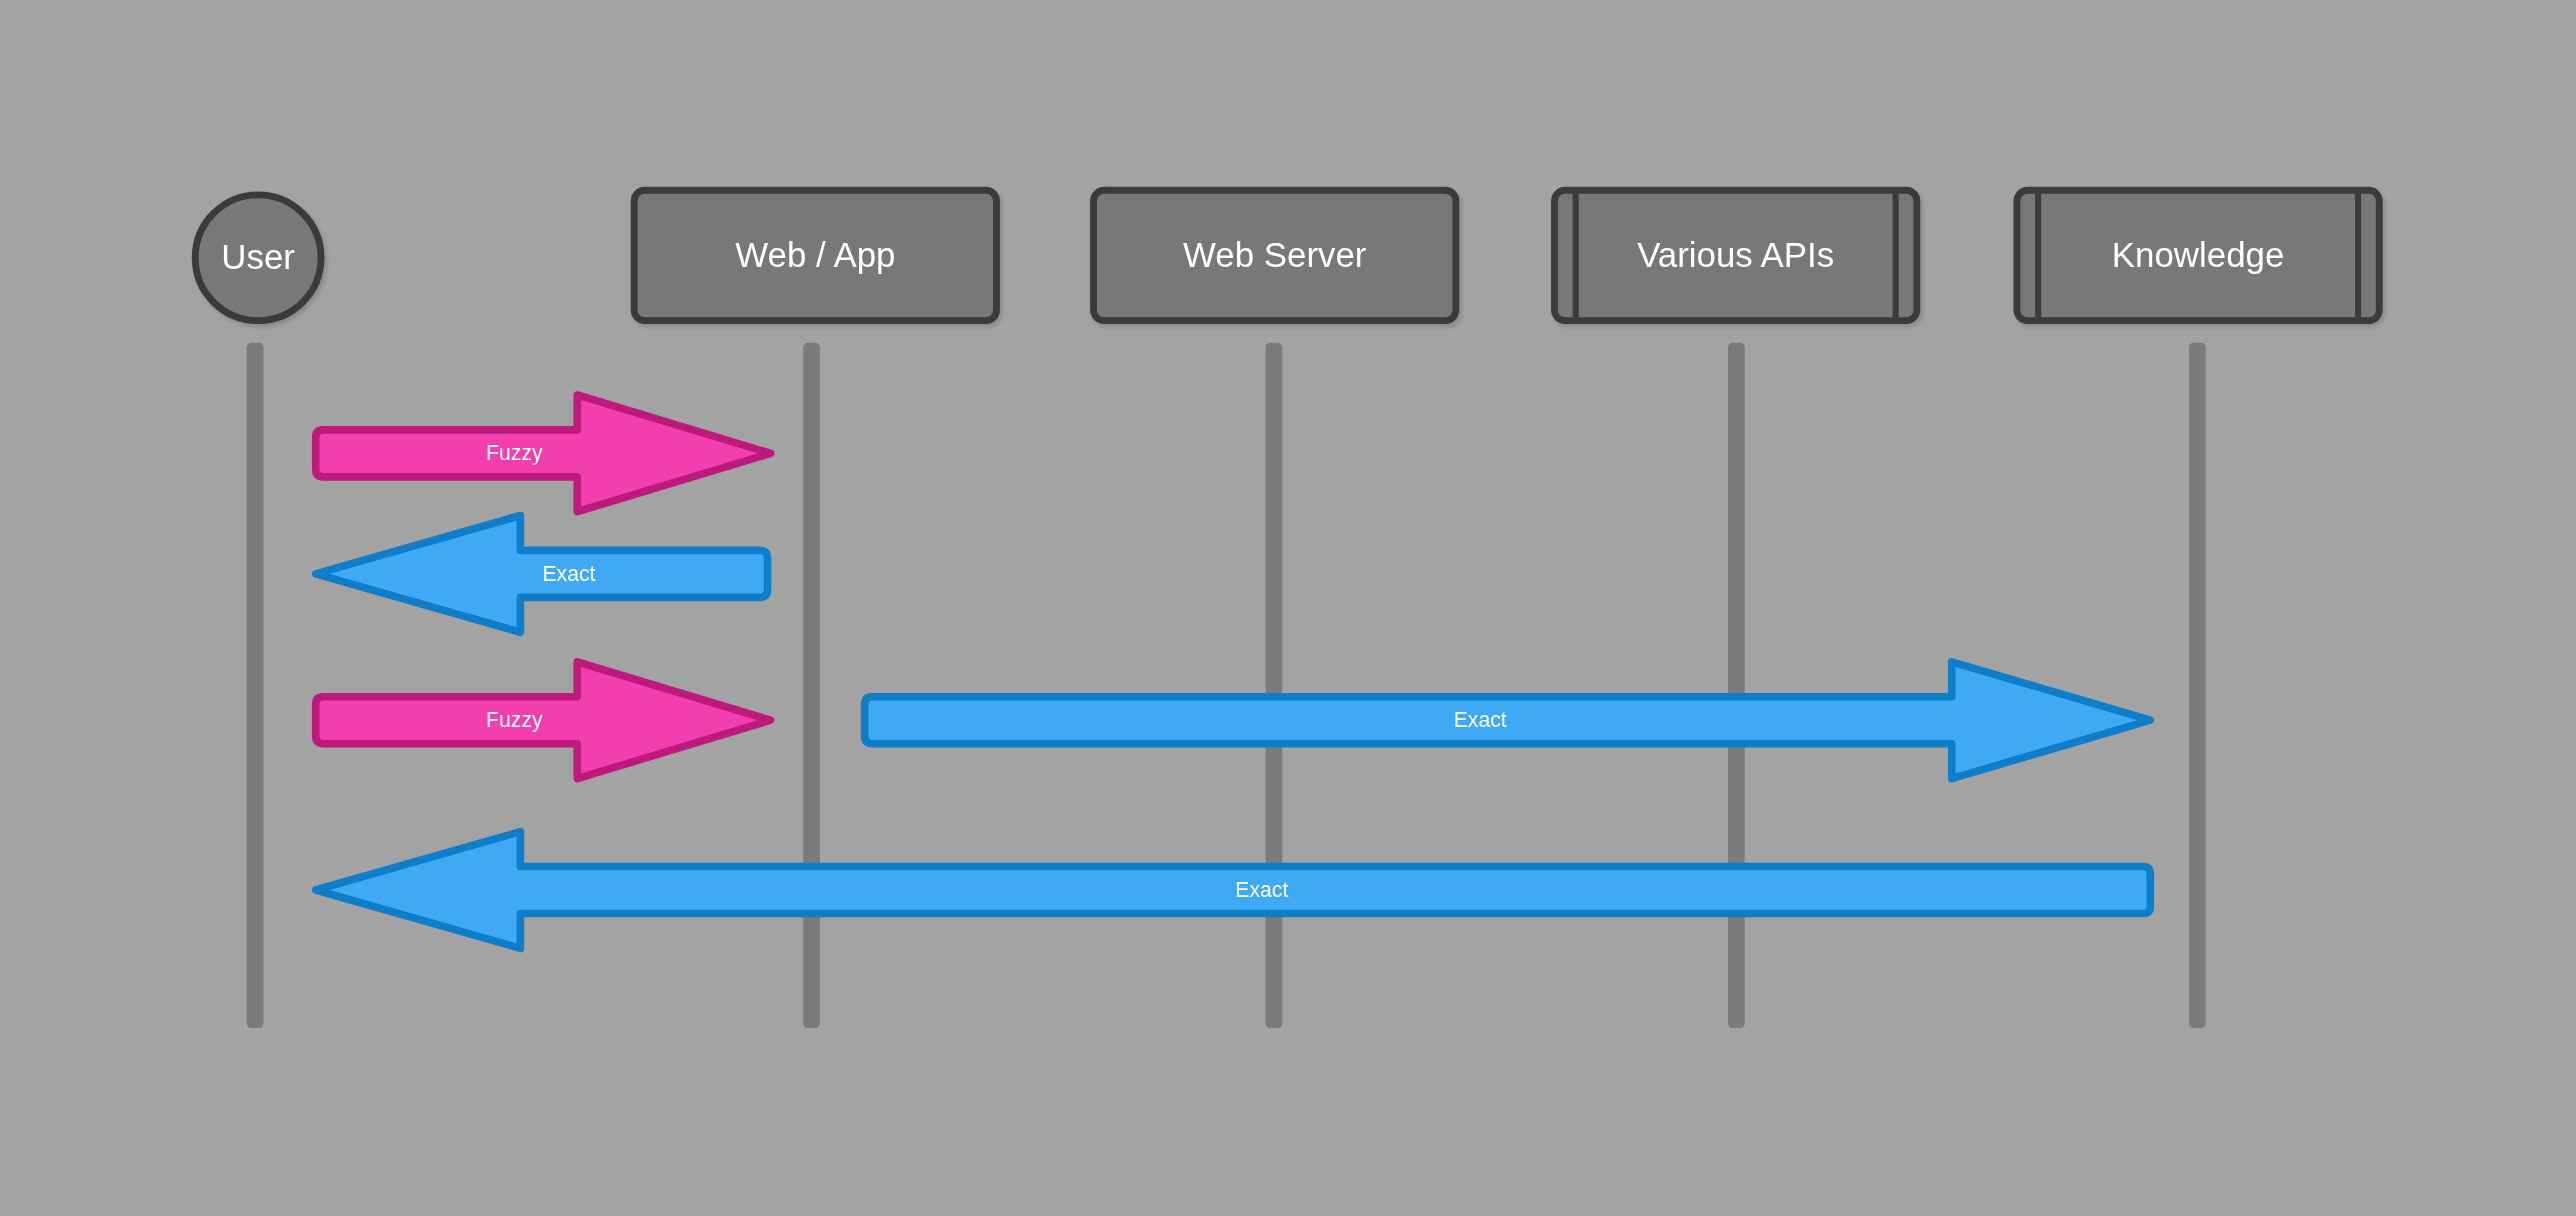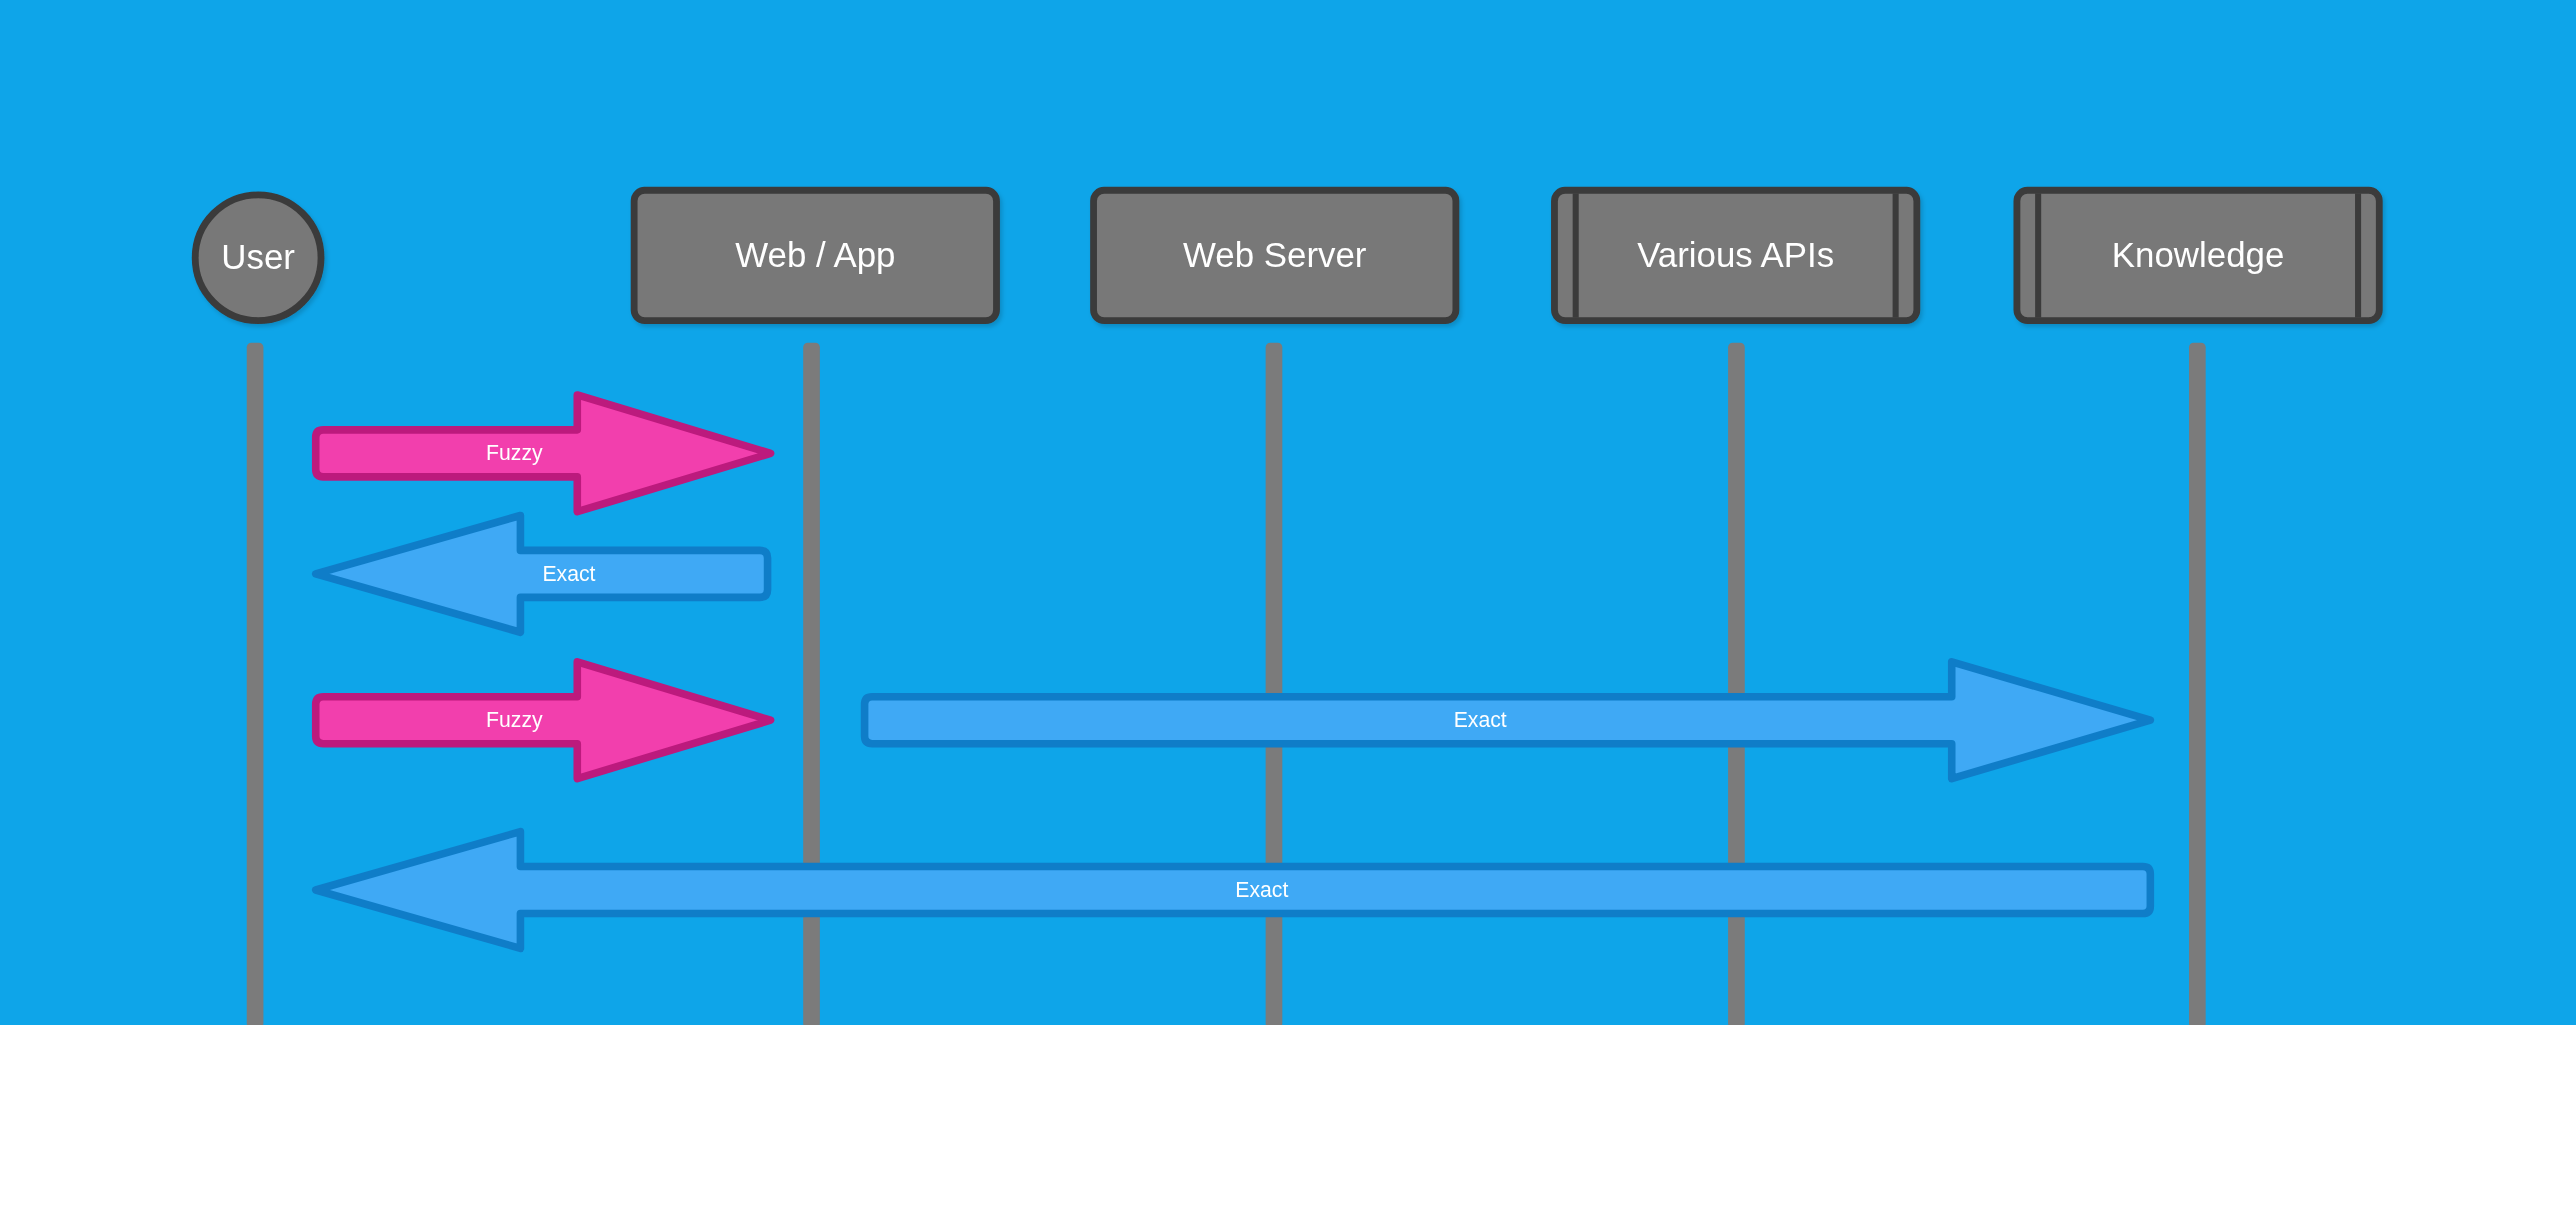--- a/index.html
+++ b/index.html
@@ -8,22 +8,22 @@
     padding: 0;
     background: #ffffff;
   }
   body {
     font-family: "Liberation Sans", sans-serif;
     -webkit-font-smoothing: antialiased;
   }
   #stage {
     position: relative;
     width: 2576px;
-    height: 1025px;
-    background: #0ea5e9;
+    height: 1216px;
+    background: #a3a3a3;
     overflow: hidden;
   }
   #diagram-svg {
     position: absolute;
     left: 0;
     top: 0;
     width: 2576px;
     height: 1216px;
     display: block;
   }

